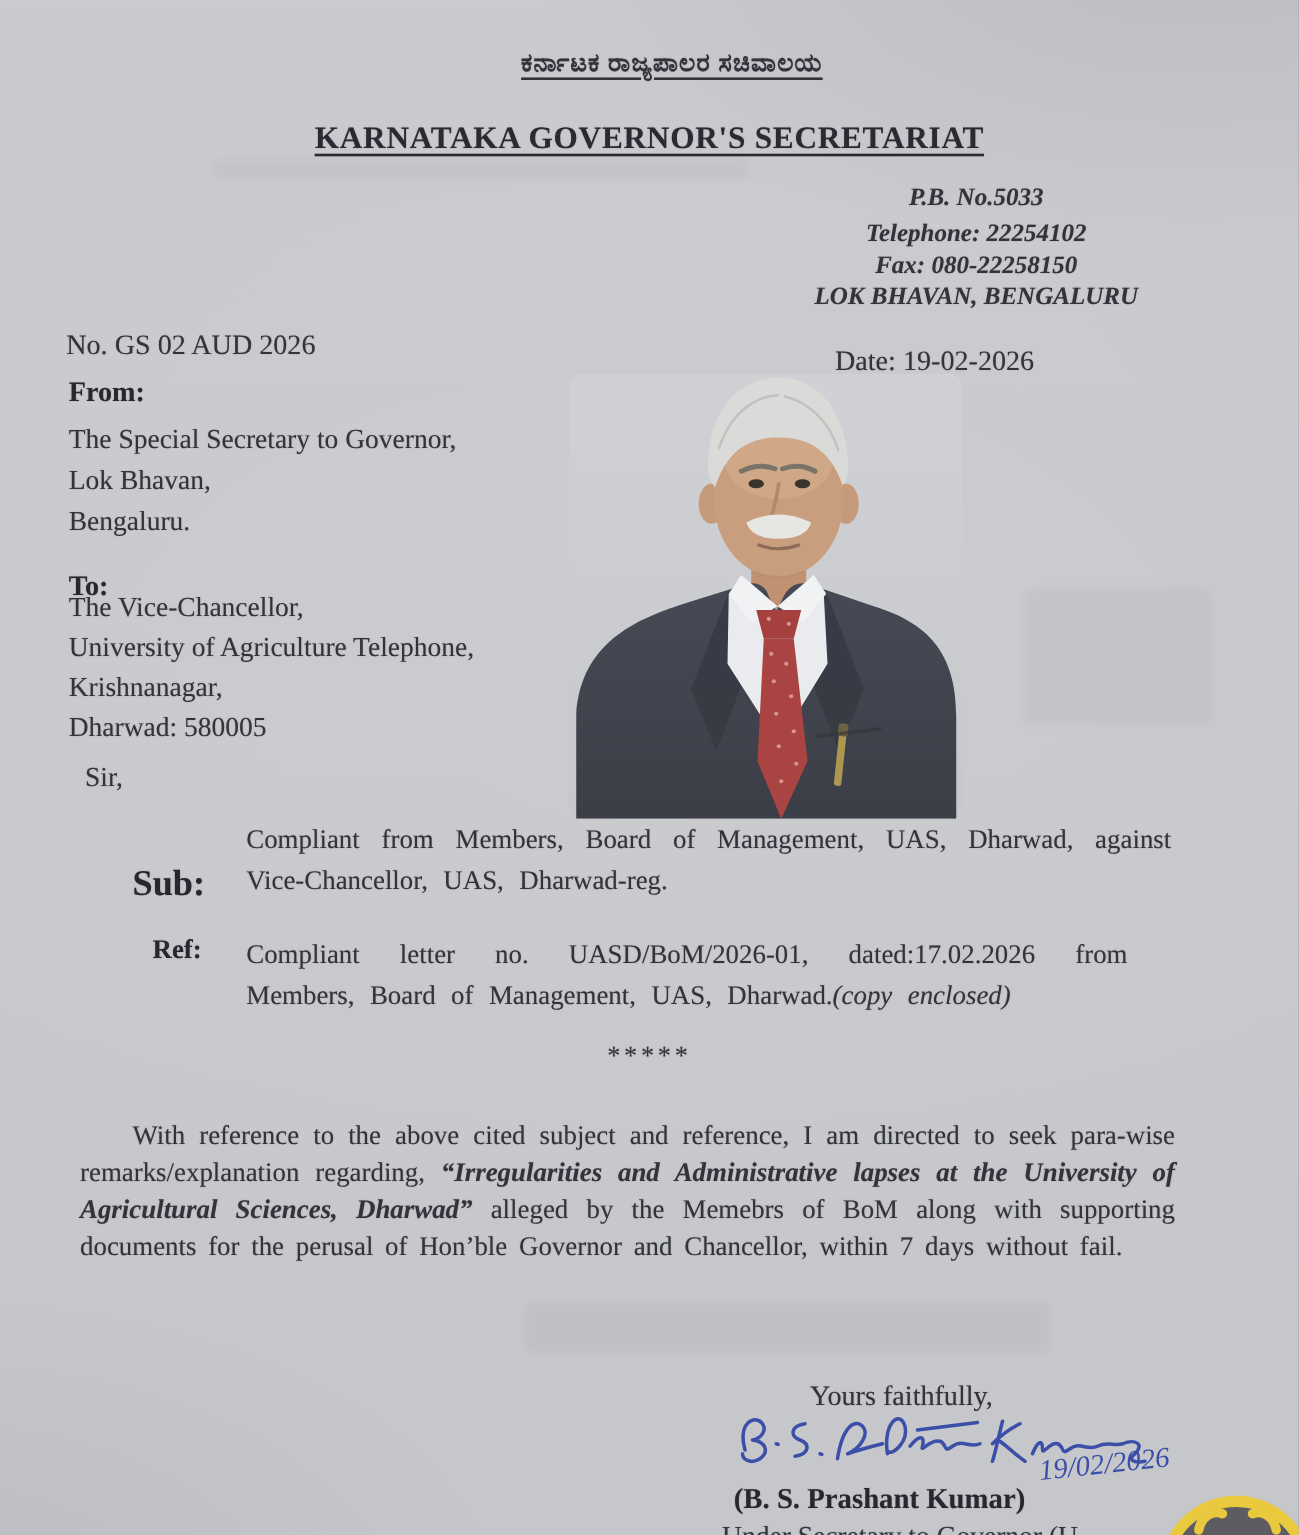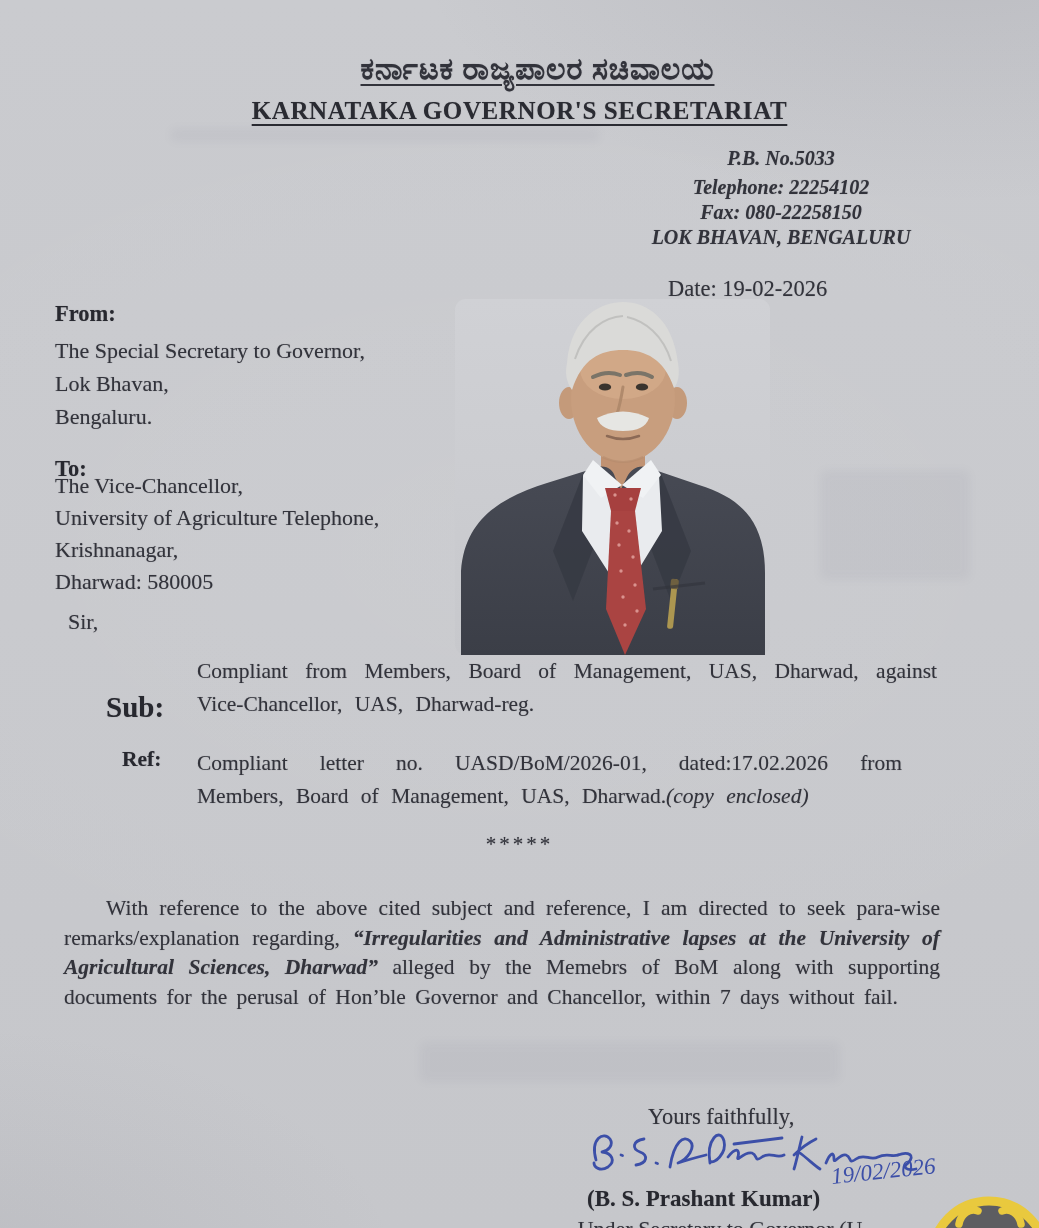--- a/index.html
+++ b/index.html
@@ -15,21 +15,21 @@
       radial-gradient(760px 420px at -5% 104%, rgba(104,104,116,0.10), transparent 60%),
       radial-gradient(1200px 700px at 50% 45%, rgba(255,255,255,0.06), transparent 70%),
       linear-gradient(#cacbcf, #c6c7cb);
   }
   .abs{position:absolute;}
   .txt{text-shadow:0 0 1px rgba(43,44,52,0.35);}
   .b{font-weight:bold;}
   .i{font-style:italic;}
   .u{text-decoration:underline;text-decoration-thickness:2px;text-underline-offset:5px;}
   .center{left:0;right:0;text-align:center;}
-  .kannada-title{top:52px;font-size:30px;letter-spacing:1px;padding-left:36px;}
+  .kannada-title{top:40px;font-size:20px;letter-spacing:1px;padding-left:36px;}
   .english-title{top:97px;font-size:25px;letter-spacing:0.6px;color:#2a2b32;}
   .contact{left:640px;top:146px;width:282px;text-align:center;line-height:25px;font-style:italic;}
   .contact .big{font-size:20px;font-weight:bold;}
   .contact .small{font-size:14px;line-height:22px;}
   .line22{font-size:22px;line-height:33px;}
   .label{font-size:22.5px;font-weight:bold;color:#27282f;}
   .just{text-align:justify;text-align-last:left;}
   .sub-text,.ref-text{font-size:21.5px;line-height:33px;word-spacing:7px;}
   .body-par{font-size:21.5px;line-height:29.5px;word-spacing:4px;text-indent:42px;}
   .body-par .emph{font-weight:bold;font-style:italic;}
@@ -49,20 +49,21 @@
   <div class="abs txt center b u kannada-title">ಕರ್ನಾಟಕ ರಾಜ್ಯಪಾಲರ ಸಚಿವಾಲಯ</div>
   <div class="abs txt center b u english-title">KARNATAKA GOVERNOR'S SECRETARIAT</div>
 
   <div class="abs txt contact">
     <div class="big">P.B. No.5033</div>
     <div class="big" style="margin-top:4px;">Telephone: 22254102</div>
     <div class="big">Fax: 080-22258150</div>
     <div class="big">LOK BHAVAN, BENGALURU</div>
   </div>
 
+  <div class="abs txt" style="left:53px;top:263px;font-size:22.5px;">No. GS 02 AUD 2026</div>
   <div class="abs txt" style="left:668px;top:276px;font-size:22.5px;">Date: 19-02-2026</div>
 
   <div class="abs txt label" style="left:55px;top:301px;">From:</div>
   <div class="abs txt line22" style="left:55px;top:334px;">The Special Secretary to Governor,</div>
   <div class="abs txt line22" style="left:55px;top:367px;">Lok Bhavan,</div>
   <div class="abs txt line22" style="left:55px;top:400px;">Bengaluru.</div>
 
   <div class="abs txt label" style="left:55px;top:456px;">To:</div>
   <div class="abs txt line22" style="left:55px;top:469px;">The Vice-Chancellor,</div>
   <div class="abs txt line22" style="left:55px;top:501px;">University of Agriculture Telephone,</div>

